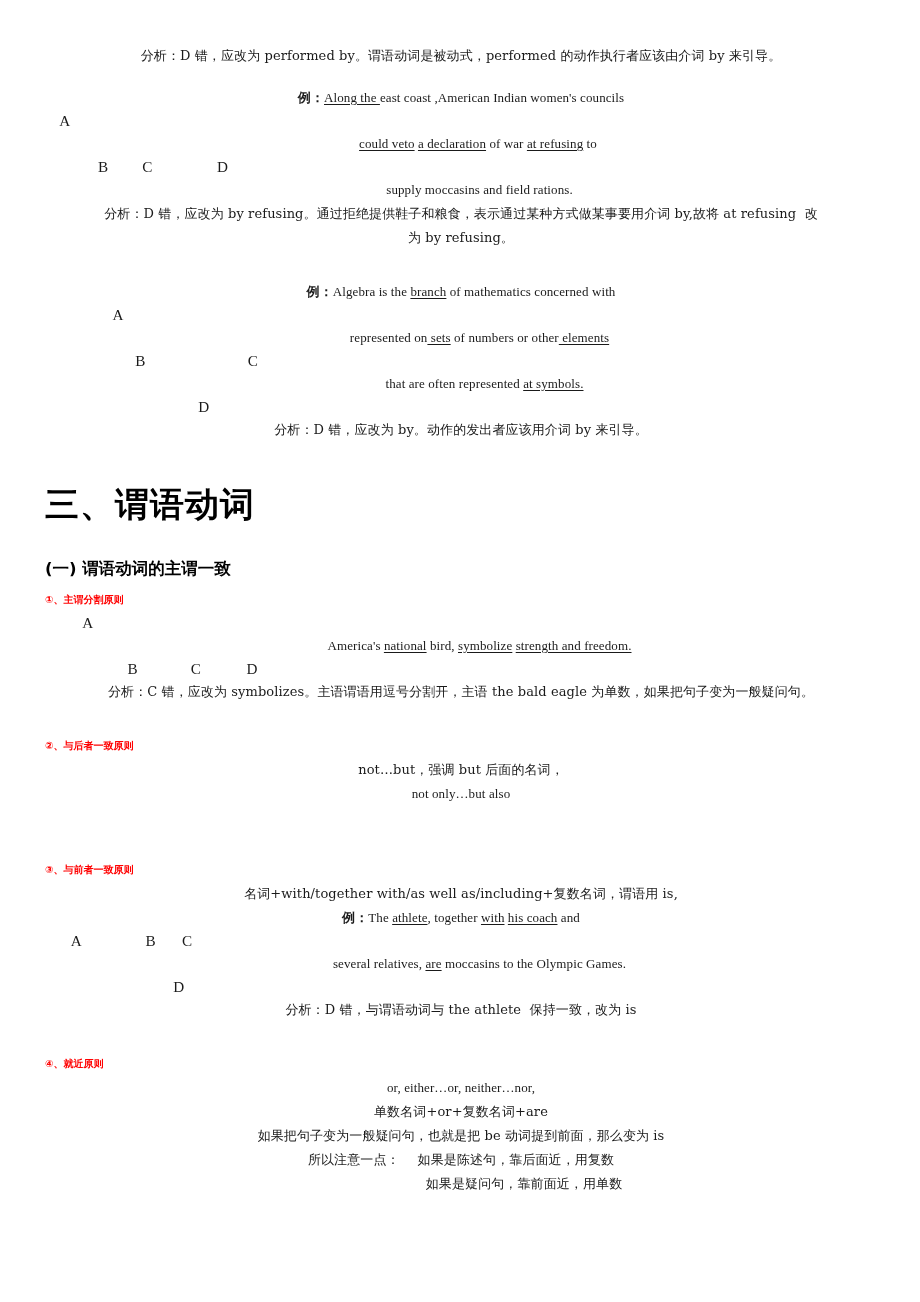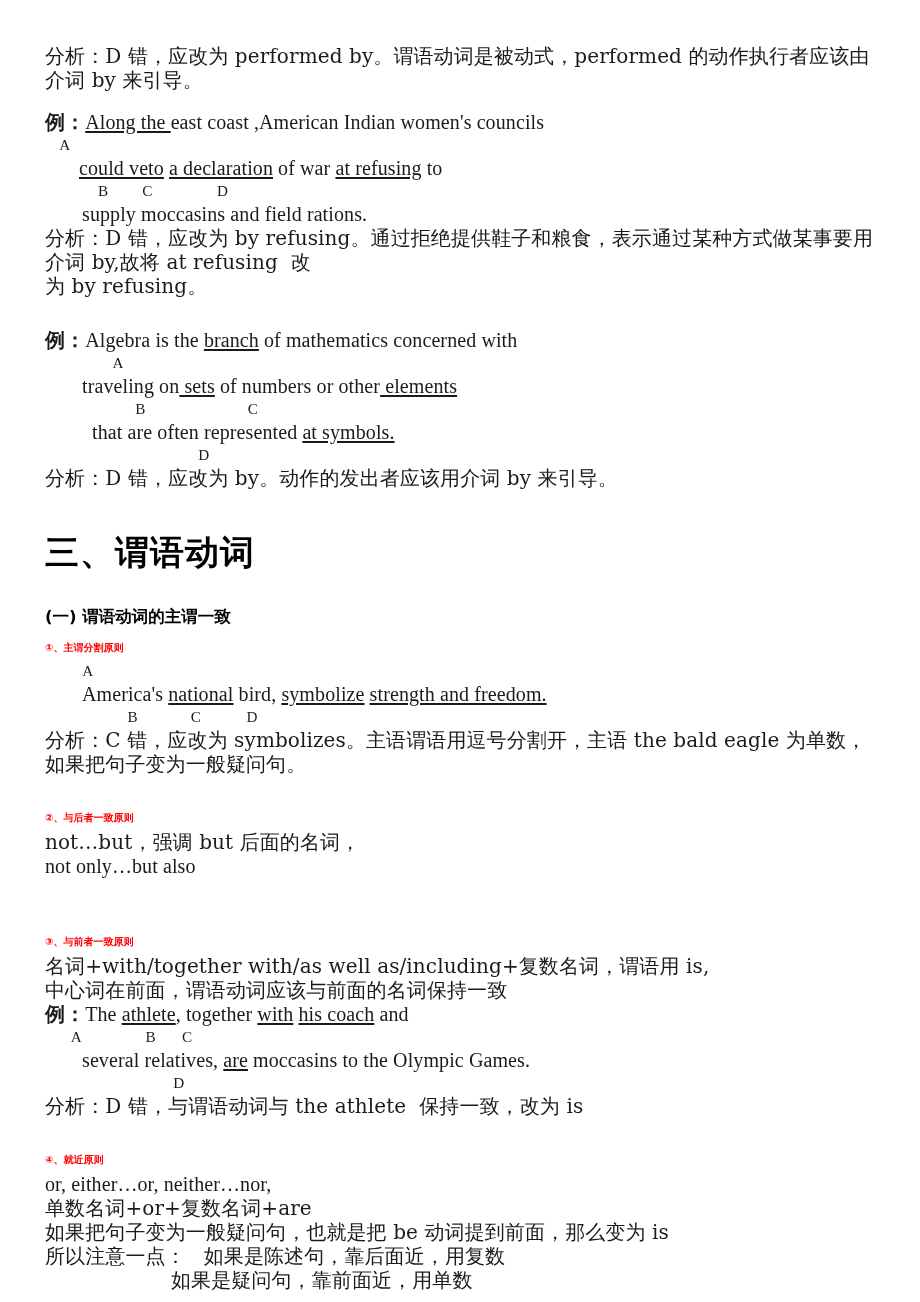--- a/index.html
+++ b/index.html
@@ -26,24 +26,25 @@
   }
   .body-col {
     position: absolute;
     left: 45px;
     top: 44px;
     width: 832px;
   }
 
   
   .line {
-    font-size: 20px;
+    font-size: 13px;
     line-height: 24px;
     white-space: pre-wrap;
     letter-spacing: 0.1px;
+    text-align: center;
   }
   .line.cn {
     font-family: "DejaVu Serif", "Liberation Serif", serif;
   }
   .u { text-decoration: underline; text-underline-offset: 2px; }
 
   
   .markers {
     font-size: 15.2px;
     line-height: 22px;
@@ -105,21 +106,21 @@
     <div class="line indent-2">supply moccasins and field rations.</div>
 
     <div class="line cn">分析：D 错，应改为 by refusing。通过拒绝提供鞋子和粮食，表示通过某种方式做某事要用介词 by,故将 at refusing  改</div>
     <div class="line cn">为 by refusing。</div>
 
     <div class="gap-lg"></div>
 
     <div class="line"><span class="ex-label cn">例：</span><span>Algebra is the </span><span class="u">branch</span><span> of mathematics concerned with</span></div>
     <div class="markers">                  A</div>
 
-    <div class="line indent-2"><span>traveling on</span><span class="u"> sets</span><span> of numbers or other</span><span class="u"> elements</span></div>
+    <div class="line indent-2"><span>represented on</span><span class="u"> sets</span><span> of numbers or other</span><span class="u"> elements</span></div>
     <div class="markers indent-2">              B                           C</div>
 
     <div class="line indent-3"><span>that are often represented </span><span class="u">at symbols.</span></div>
     <div class="markers indent-3">                            D</div>
 
     <div class="line cn">分析：D 错，应改为 by。动作的发出者应该用介词 by 来引导。</div>
 
     <div class="gap-xl"></div>
 
     <h1 class="h-main">三、谓语动词</h1>
@@ -142,21 +143,20 @@
 
     <h3 class="h-red" style="color:#ff0000">②、与后者一致原则</h3>
     <div class="line cn">not…but，强调 but 后面的名词，</div>
     <div class="line">not only…but also</div>
 
     <div class="gap-xl"></div>
     <div style="height:12px"></div>
 
     <h3 class="h-red" style="color:#ff0000">③、与前者一致原则</h3>
     <div class="line cn">名词+with/together with/as well as/including+复数名词，谓语用 is,</div>
-    <div class="line cn">中心词在前面，谓语动词应该与前面的名词保持一致</div>
 
     <div class="line"><span class="ex-label cn">例：</span><span>The </span><span class="u">athlete</span><span>, together </span><span class="u">with</span><span> </span><span class="u">his coach</span><span> and</span></div>
     <div class="markers">       A                 B       C</div>
 
     <div class="line indent-2"><span>several relatives, </span><span class="u">are</span><span> moccasins to the Olympic Games.</span></div>
     <div class="markers indent-2">                        D</div>
 
     <div class="line cn">分析：D 错，与谓语动词与 the athlete  保持一致，改为 is</div>
 
     <div class="gap-lg"></div>

